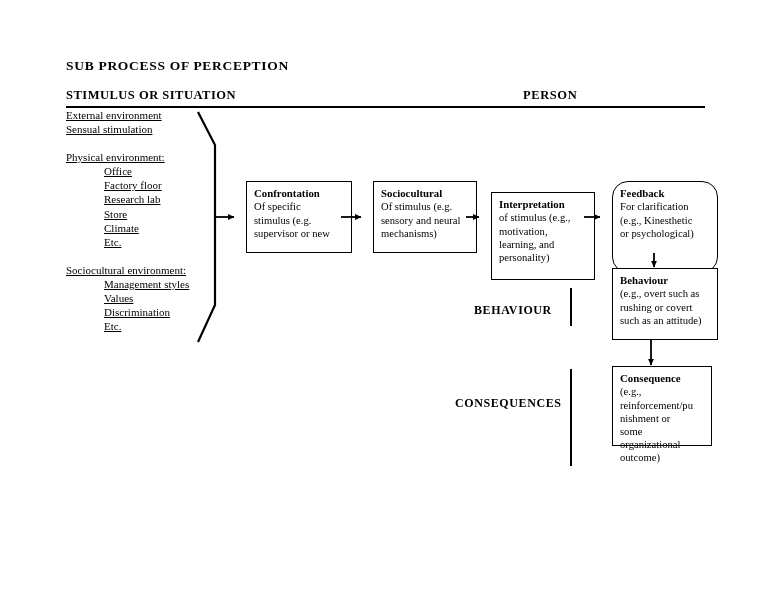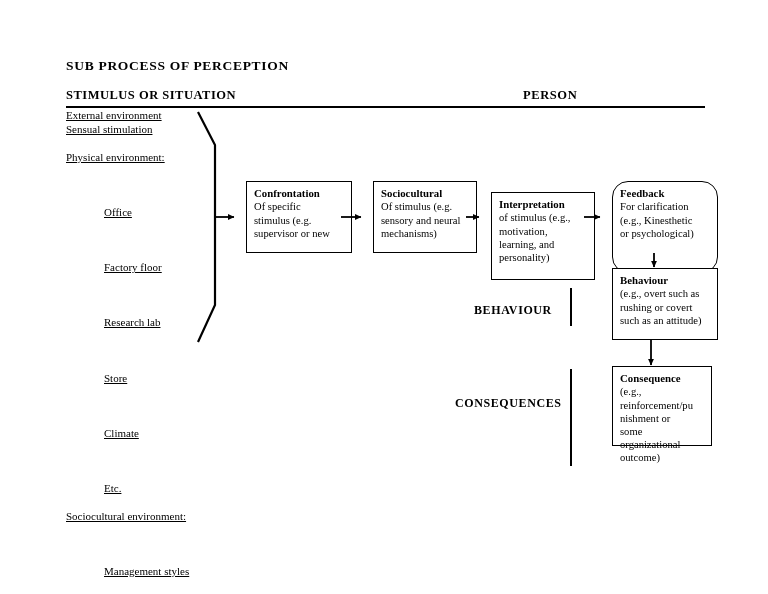--- a/index.html
+++ b/index.html
@@ -63,21 +63,21 @@
     left: 66px;
     top: 108px;
     width: 150px;
     font-size: 11px;
     line-height: 14.1px;
     text-decoration: underline;
   }
   .stim-group { margin: 0; }
   .stim-gap { height: 14px; }
   .stim-line { white-space: nowrap; }
-  .stim-line.indent { padding-left: 38px; margin-top: 41px; }
+  .stim-line.indent { padding-left: 38px; }
 
   
   .funnel {
     position: absolute;
     left: 190px;
     top: 105px;
     width: 40px;
     height: 240px;
   }
 
@@ -164,20 +164,21 @@
       <div class="stim-line indent">Store</div>
       <div class="stim-line indent">Climate</div>
       <div class="stim-line indent">Etc.</div>
     </div>
 
     <div class="stim-gap"></div>
 
     <div class="stim-group">
       <div class="stim-line">Sociocultural environment:</div>
       <div class="stim-line indent">Management styles</div>
+      <div class="stim-line indent">Values</div>
       <div class="stim-line indent">Discrimination</div>
       <div class="stim-line indent">Etc.</div>
     </div>
   </div>
 
   <svg class="funnel" viewBox="0 0 40 240">
     <polyline points="8,7 25,40 25,200 8,237" fill="none" stroke="#000000" stroke-width="2.2" stroke-linejoin="miter" stroke-linecap="butt"></polyline>
   </svg>
 
   <div class="pbox" id="box-confrontation">

